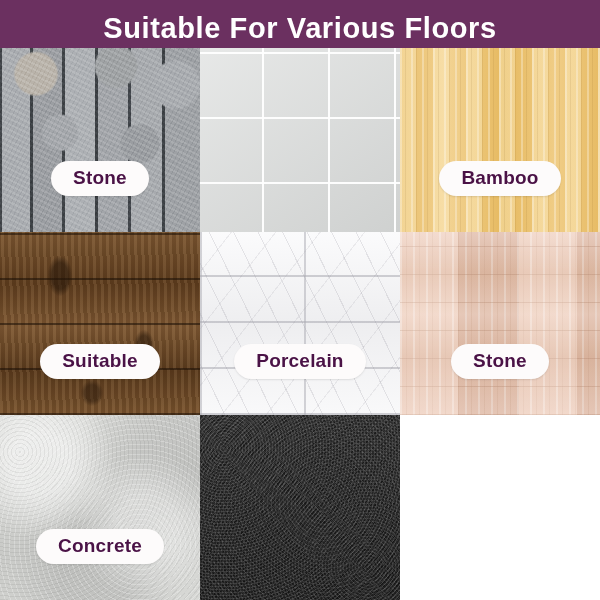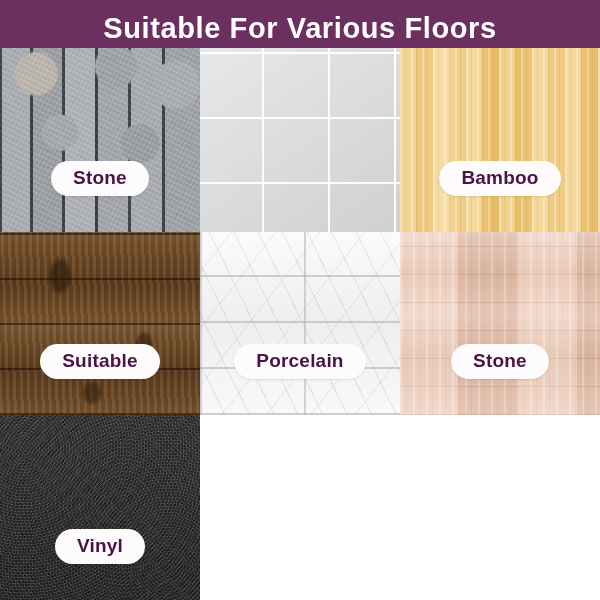--- a/index.html
+++ b/index.html
@@ -270,22 +270,25 @@
       </div>
     </div>
 
     <div class="cell">
       <div class="tex tex-wood"></div>
       <div class="pill">
         <span class="pill-label">Stone</span>
       </div>
     </div>
 
+    <div class="cell">
+      <div class="tex tex-concrete"></div>
+      <div class="pill">
+        <span class="pill-label">Concrete</span>
+      </div>
+    </div>
 
     <div class="cell">
       <div class="tex tex-vinyl"></div>
-      <div class="pill">
-        <span class="pill-label">Vinyl</span>
-      </div>
     </div>
 
   </div>
 </div>
 
 </body></html>

